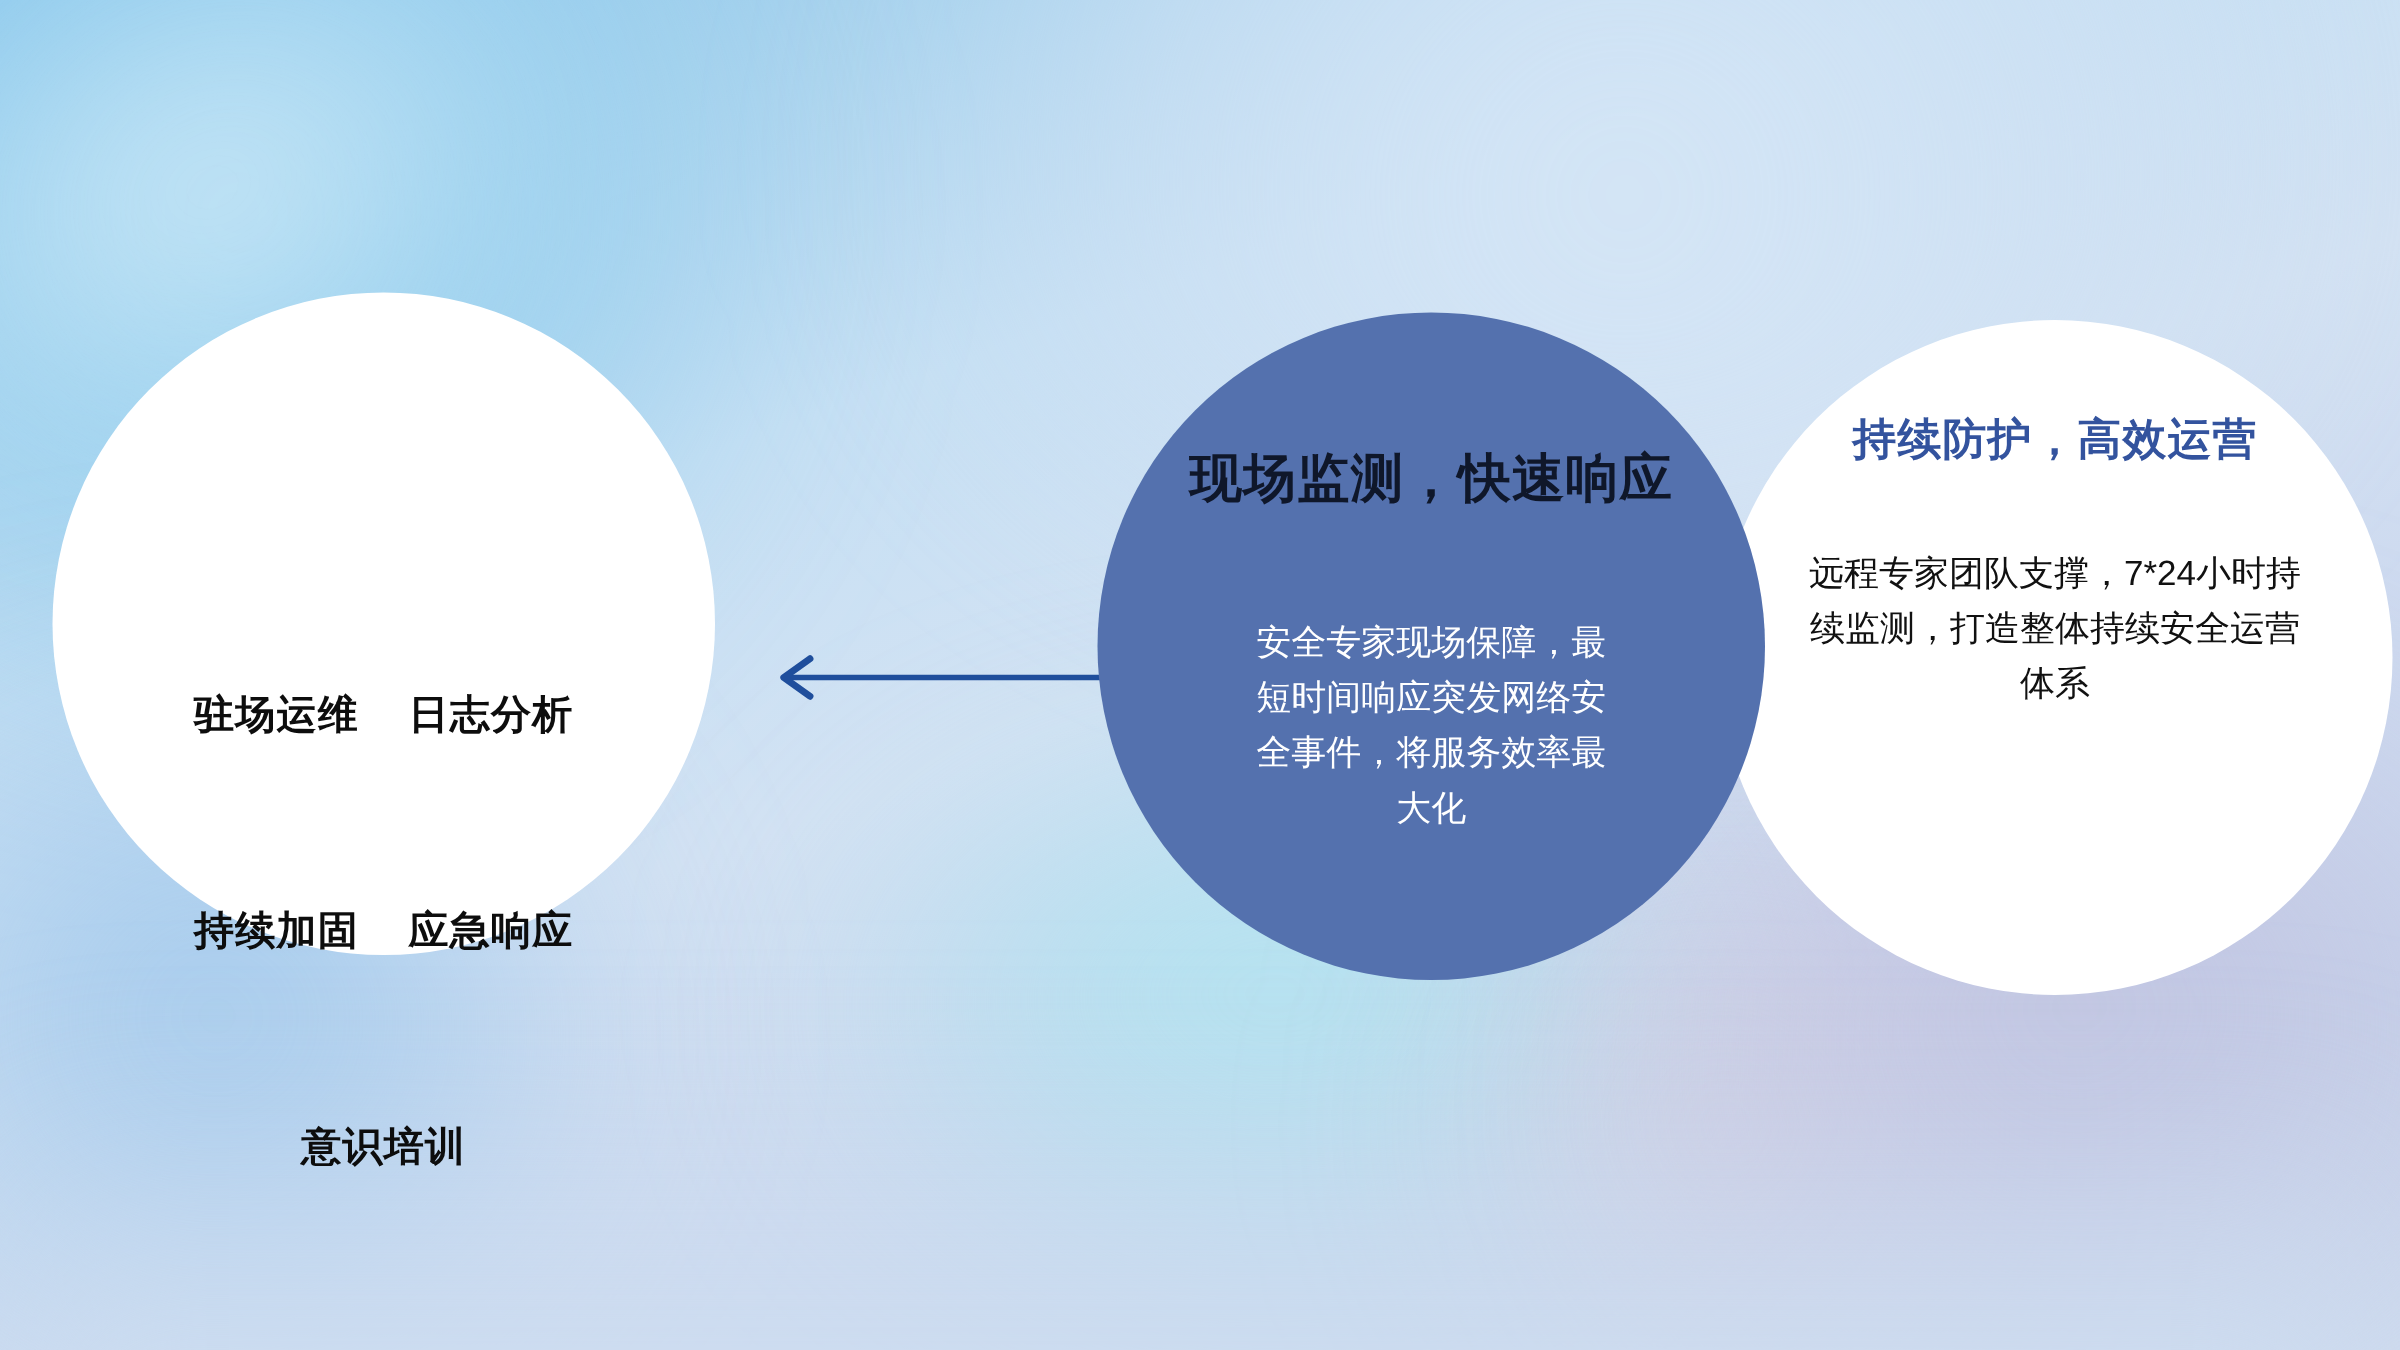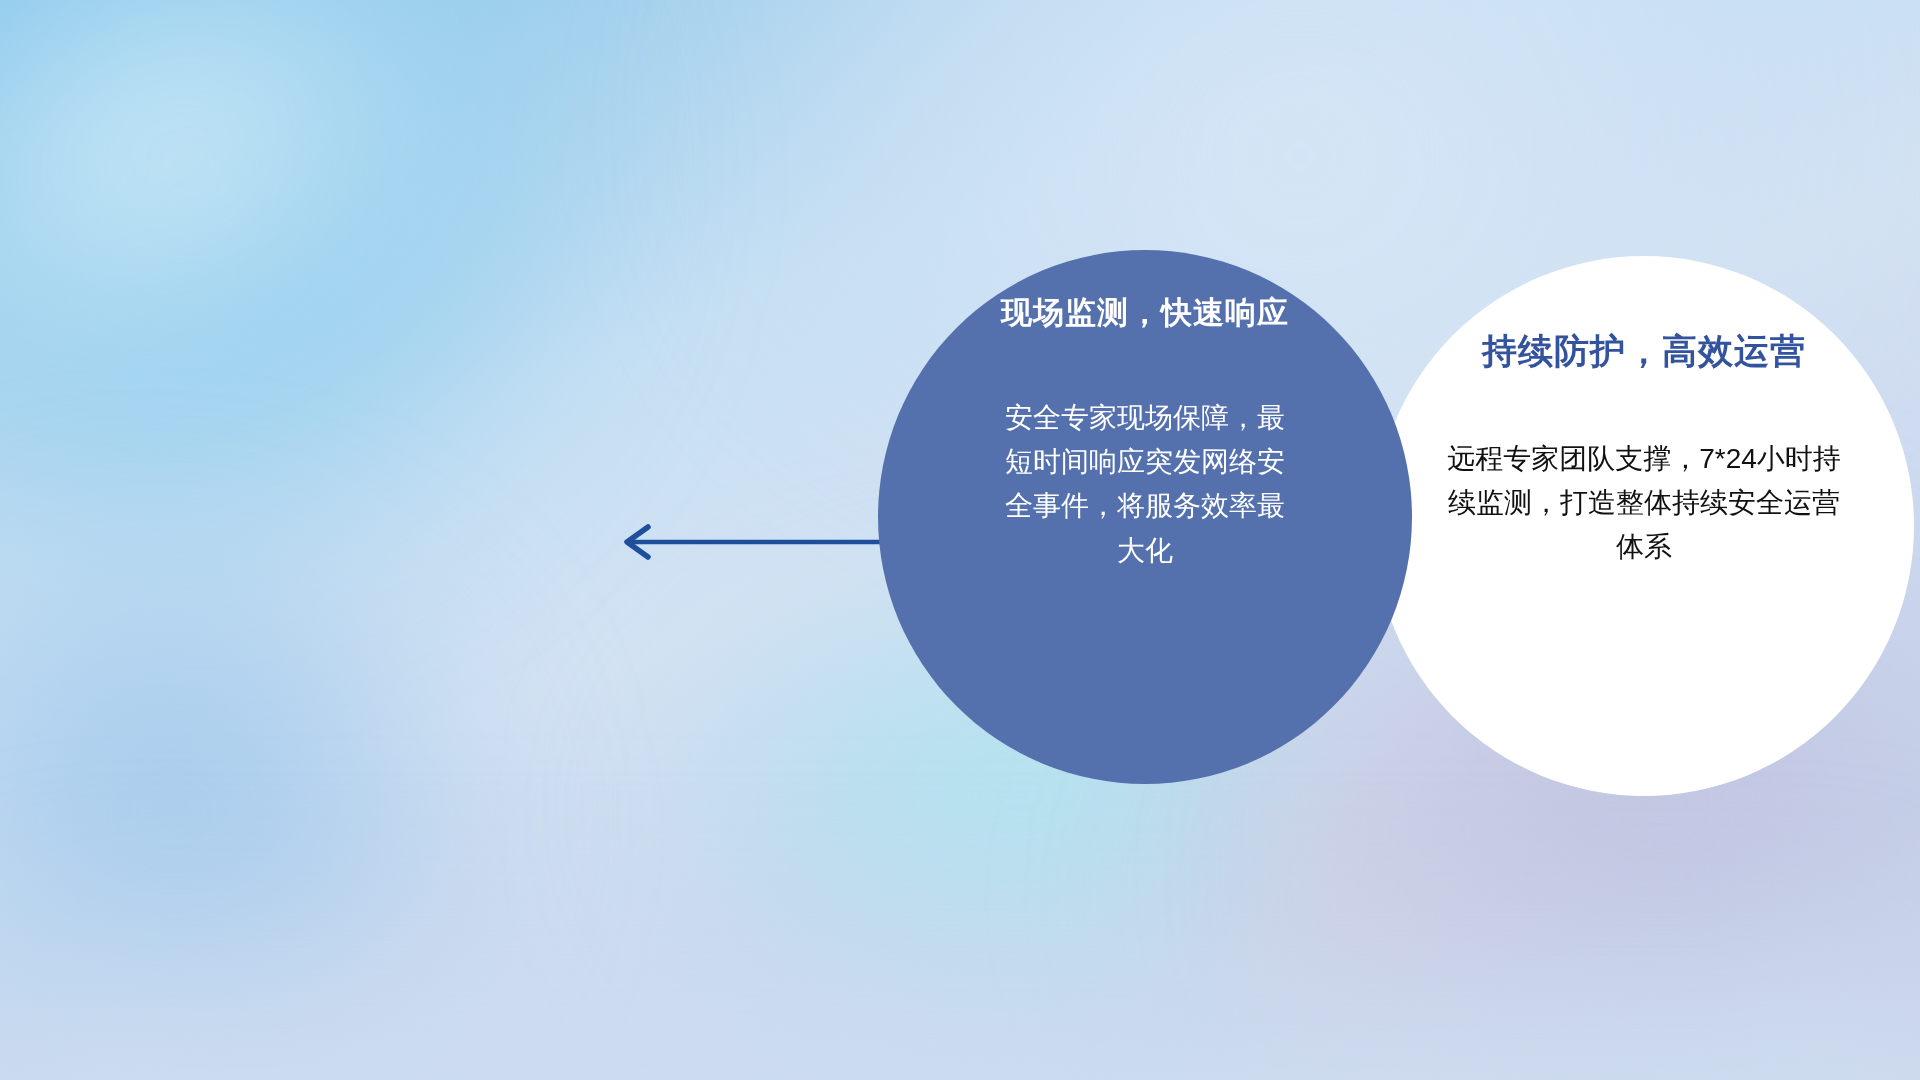--- a/index.html
+++ b/index.html
@@ -122,29 +122,29 @@
 
   #circle-mid {
     left: 878px;
     top: 250px;
     width: 534px;
     height: 534px;
     background: #5471ae;
     z-index: 3;
   }
   .mid-title {
-    margin-top: 42px;
-    color: #ffffff;
+    margin-top: 105px;
+    color: #0f172a;
     font-weight: bold;
-    font-size: 31px;
+    font-size: 42px;
     letter-spacing: 1px;
     white-space: nowrap;
   }
   .mid-body {
-    margin-top: 62px;
+    margin-top: 81px;
     width: 300px;
     color: #ffffff;
     font-size: 28px;
     line-height: 1.58;
     text-align: center;
     font-weight: normal;
   }
 
   #circle-right {
     left: 1374px;
@@ -190,20 +190,28 @@
   <div class="bg-base"></div>
   <div class="bg-blob blob-a"></div>
   <div class="bg-blob blob-b"></div>
   <div class="bg-blob blob-c"></div>
   <div class="bg-blob blob-h"></div>
   <div class="bg-blob blob-d"></div>
   <div class="bg-blob blob-f"></div>
   <div class="bg-blob blob-e"></div>
   <div class="bg-blob blob-g"></div>
 
+  <div id="circle-left" class="circle">
+    <div class="left-rule"></div>
+    <div class="left-lines">
+      <span class="left-line">驻场运维    日志分析</span>
+      <span class="left-line">持续加固    应急响应</span>
+      <span class="left-line">意识培训</span>
+    </div>
+  </div>
 
   <svg id="arrow" viewBox="0 0 280 44" xmlns="http://www.w3.org/2000/svg">
     <line x1="18" y1="22" x2="280" y2="22" stroke="#1f4e9c" stroke-width="4.5"></line>
     <polyline points="38,7 17,22 38,37" fill="none" stroke="#1f4e9c" stroke-width="5.5" stroke-linecap="round" stroke-linejoin="round"></polyline>
   </svg>
 
   <div id="circle-right" class="circle">
     <div class="right-title">持续防护，高效运营</div>
     <div class="right-body">远程专家团队支撑，7*24小时持续监测，打造整体持续安全运营体系</div>
   </div>

